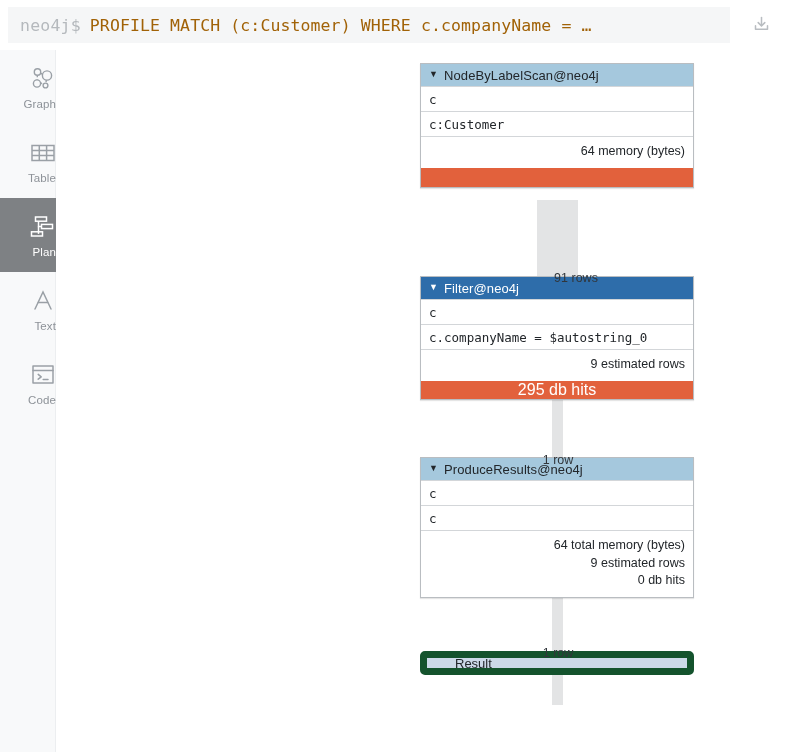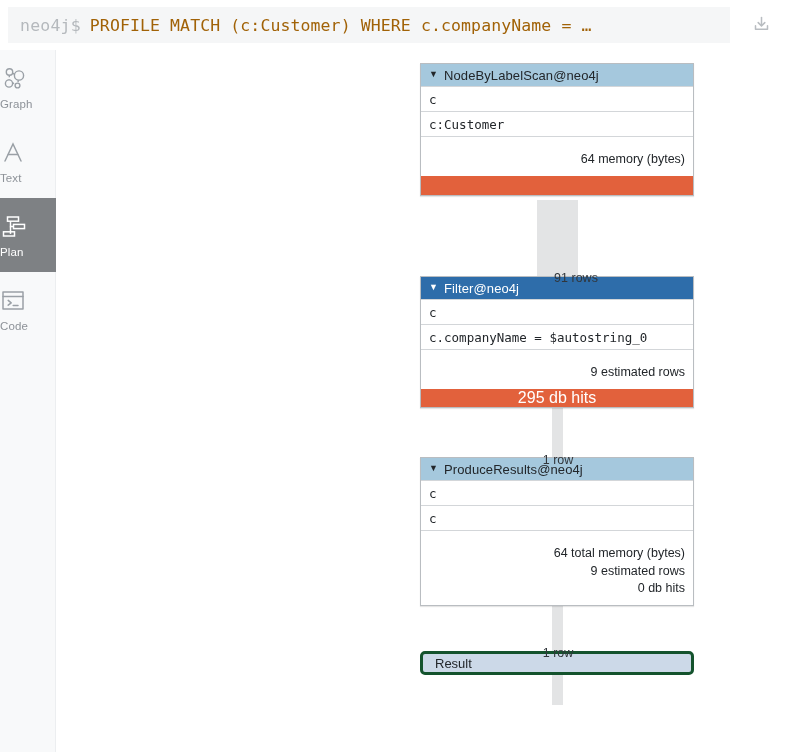--- a/index.html
+++ b/index.html
@@ -78,21 +78,21 @@
     background: #f8f9fa;
     border-right: 1px solid #eceef0;
   }
 
   .side-item {
     position: relative;
     width: 56px;
     height: 74px;
     display: flex;
     flex-direction: column;
-    align-items: flex-start;
+    align-items: flex-end;
     justify-content: center;
     cursor: pointer;
     color: #9aa0a6;
   }
 
   .side-item .ico {
     height: 30px;
     display: flex;
     align-items: center;
     justify-content: center;
@@ -176,21 +176,21 @@
     font-family: "DejaVu Sans Mono", "Liberation Mono", monospace;
     font-size: 12.5px;
     color: #22262a;
     white-space: nowrap;
     background: #ffffff;
   }
 
   .op-stats {
     border-top: 1px solid #d3d6d9;
     background: #ffffff;
-    padding: 14px 8px 7px 0;
+    padding: 6px 8px 7px 0;
     text-align: right;
   }
   .op-stats div {
     font-size: 12.5px;
     color: #22262a;
     line-height: 17.5px;
     white-space: nowrap;
   }
 
   .op-bar {
@@ -205,25 +205,25 @@
   }
   .op-bar.empty { height: 19px; }
 
   
   .result-box {
     position: absolute;
     width: 274px;
     height: 24px;
     z-index: 2;
     background: #ccd9e8;
-    border: 3px solid #14532d;
+    border: 7px solid #14532d;
     border-radius: 5px;
     display: flex;
     align-items: center;
-    padding-left: 12px;
+    padding-left: 28px;
     font-size: 13px;
     color: #22262a;
   }
 </style>
 </head>
 <body>
 
 <div id="app">
 
   <div class="header">
@@ -251,46 +251,55 @@
           <circle cx="17.5" cy="20.5" r="2.4"></circle>
           <path d="M12.3 8.2 L15 9.4" stroke-dasharray="2 2"></path>
           <path d="M9.4 10.3 L9.1 14.8" stroke-dasharray="2 2"></path>
           <path d="M12.4 17.6 L15.3 19.6" stroke-dasharray="2 2"></path>
           <path d="M18.4 15.1 L17.8 18.1" stroke-dasharray="2 2"></path>
         </svg>
       </span>
       <span class="lbl">Graph</span>
     </div>
 
-
     <div class="side-item">
       <span class="ico">
-        <svg width="26" height="26" viewBox="0 0 26 26" fill="none" stroke="#9aa0a6" stroke-width="1.5" stroke-linecap="round">
-          <path d="M5 21 L13 4 L21 21"></path>
-          <path d="M8.3 14.6 H17.7"></path>
-        </svg>
-      </span>
-      <span class="lbl">Text</span>
+        <svg width="26" height="22" viewBox="0 0 26 22" fill="none" stroke="#9aa0a6" stroke-width="1.5">
+          <rect x="2" y="3.5" width="22" height="15"></rect>
+          <path d="M2 8.5 H24 M2 13.5 H24 M9.3 3.5 V18.5 M16.6 3.5 V18.5"></path>
+        </svg>
+      </span>
+      <span class="lbl">Table</span>
     </div>
 
     <div class="side-item active">
       <span class="ico">
         <svg width="28" height="26" viewBox="0 0 28 26" fill="none" stroke="#ffffff" stroke-width="1.5">
           <rect x="7.5" y="3" width="11" height="4.2"></rect>
           <rect x="13.5" y="10.4" width="11" height="4.2"></rect>
           <rect x="3.5" y="17.8" width="11" height="4.2"></rect>
           <path d="M10.5 7.2 V12.5 H13.5"></path>
           <path d="M10.5 12.5 V19.9"></path>
         </svg>
       </span>
       <span class="lbl">Plan</span>
     </div>
 
     <div class="side-item">
       <span class="ico">
+        <svg width="26" height="26" viewBox="0 0 26 26" fill="none" stroke="#9aa0a6" stroke-width="1.5" stroke-linecap="round">
+          <path d="M5 21 L13 4 L21 21"></path>
+          <path d="M8.3 14.6 H17.7"></path>
+        </svg>
+      </span>
+      <span class="lbl">Text</span>
+    </div>
+
+    <div class="side-item">
+      <span class="ico">
         <svg width="26" height="24" viewBox="0 0 26 24" fill="none" stroke="#9aa0a6" stroke-width="1.5" stroke-linecap="round" stroke-linejoin="round">
           <rect x="3" y="3" width="20" height="17"></rect>
           <path d="M3 7.6 H23"></path>
           <path d="M8.2 11.4 L11.2 13.8 L8.2 16.2"></path>
           <path d="M13.2 16.6 H18"></path>
         </svg>
       </span>
       <span class="lbl">Code</span>
     </div>
 

